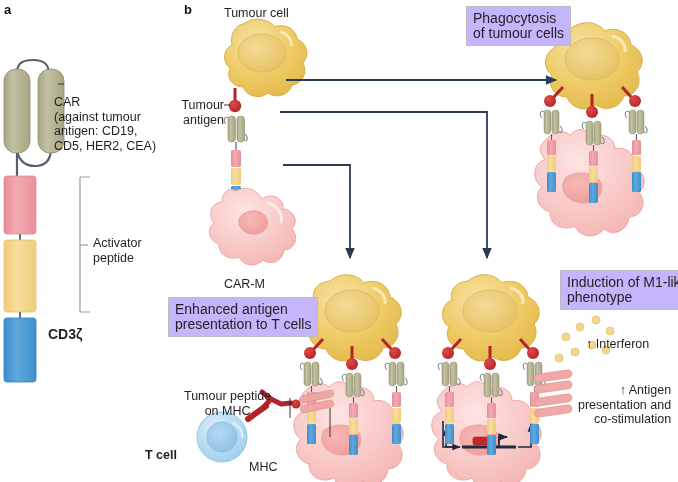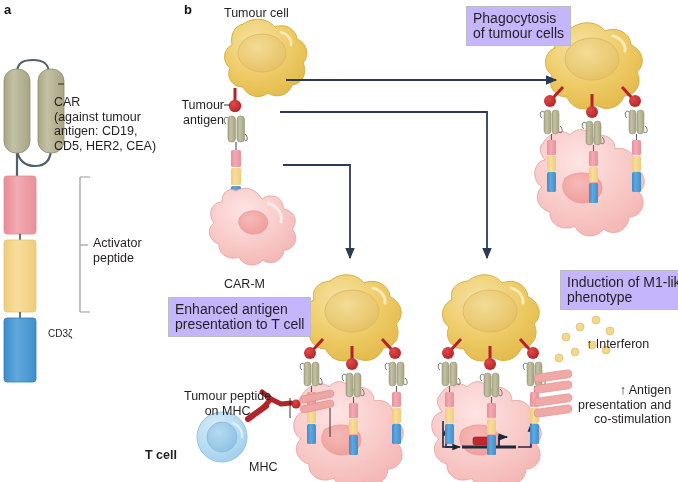--- a/index.html
+++ b/index.html
@@ -382,36 +382,36 @@
 
 <div class="panel-letter" style="left:4px;top:2px;">a</div>
 <div class="panel-letter" style="left:184px;top:2px;">b</div>
 
 <div class="lbl" style="left:54px;top:72px;margin-top:23px;">CAR
 (against tumour
 antigen: CD19,
 CD5, HER2, CEA)</div>
 <div class="lbl" style="left:93px;top:236px;">Activator
 peptide</div>
-<div class="lbl" style="left:48px;top:327px;font-size:10px;">CD3ζ</div>
+<div class="lbl" style="left:48px;top:327px;font-size:14px;font-weight:bold;">CD3ζ</div>
 
 <div class="lbl" style="left:224px;top:6px;">Tumour cell</div>
 <div class="lbl" style="left:166px;top:98px;text-align:right;width:58px;">Tumour
 antigen</div>
 <div class="lbl" style="left:224px;top:265px;margin-top:12px;">CAR-M</div>
 
 <div class="lbl" style="left:184px;top:389px;text-align:center;">Tumour peptide
 on MHC</div>
 <div class="lbl" style="left:145px;top:448px;font-weight:bold;">T cell</div>
 <div class="lbl" style="left:249px;top:460px;">MHC</div>
 
 <div class="boxed" style="left:466px;top:6px;">Phagocytosis
 of tumour cells</div>
 <div class="boxed" style="left:168px;top:297px;">Enhanced antigen
-presentation to T cell</div>
+presentation to T cells</div>
 <div class="boxed" style="left:560px;top:270px;">Induction of M1-like
 phenotype</div>
 
 <div class="lbl" style="left:586px;top:337px;">↑ Interferon</div>
 <div class="lbl" style="left:578px;top:383px;text-align:right;">↑ Antigen
 presentation and
 co-stimulation</div>
 
 </div>
 

